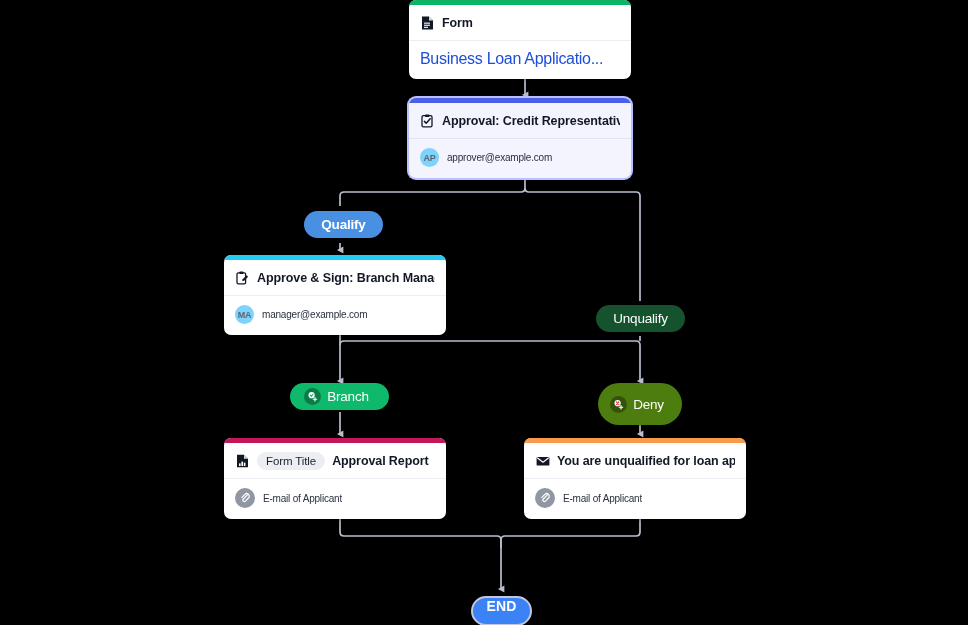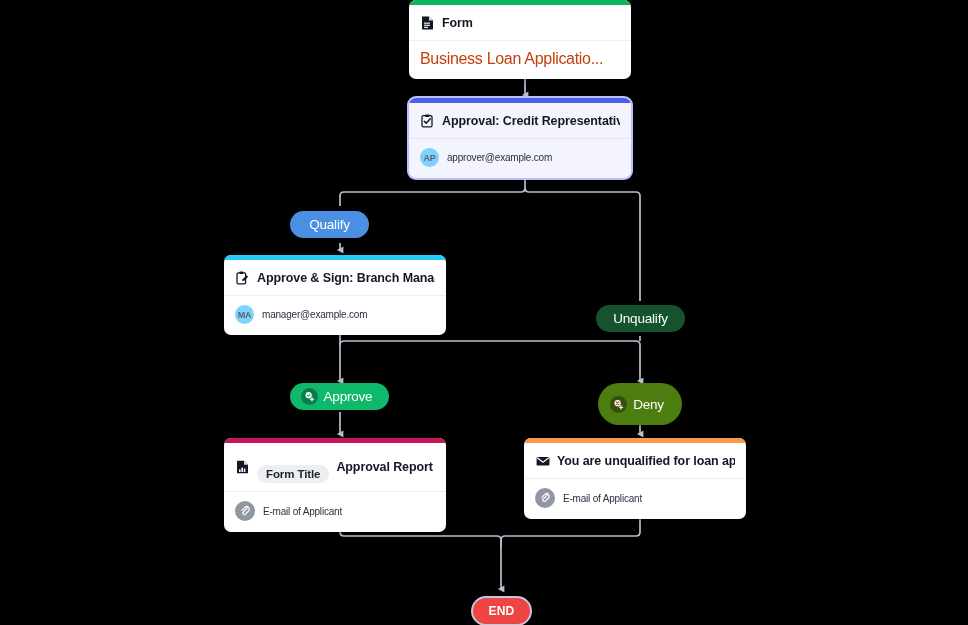--- a/index.html
+++ b/index.html
@@ -68,21 +68,21 @@
   }
   .node.selected {
     box-shadow: 0 0 0 2px #b9c0ff, 0 1px 4px rgba(0,0,0,0.35);
     background: #f3f4fe;
   }
   .node.selected .head { border-bottom-color: #e2e3f6; }
 
   
   .node .body.big .btext {
     font-size: 16px;
-    color: #c2410c;
+    color: #1d4ed8;
     letter-spacing: -0.3px;
   }
 
   .avatar {
     width: 19px;
     height: 19px;
     border-radius: 50%;
     background: #7dd3fc;
     color: #5e6472;
     font-size: 9px;
@@ -100,26 +100,25 @@
     background: #9196a3;
     display: flex;
     align-items: center;
     justify-content: center;
     flex: 0 0 auto;
   }
   .chip {
     background: #eceef1;
     color: #1c2230;
     font-size: 11.5px;
-    font-weight: bold;
+    font-weight: normal;
     border-radius: 9px;
     padding: 3px 9px;
     letter-spacing: -0.1px;
     white-space: nowrap;
-    margin-top: 14px;
   }
   .hicon {
     width: 15px;
     height: 15px;
     flex: 0 0 auto;
     display: flex;
     align-items: center;
     justify-content: center;
   }
 
@@ -148,27 +147,27 @@
     align-items: center;
     justify-content: center;
     flex: 0 0 auto;
     margin-left: -6px;
   }
 
   
   .endnode {
     position: absolute;
     display: flex;
-    align-items: center;
+    align-items: flex-start;
     justify-content: center;
     border-radius: 999px;
-    background: #ef4444;
+    background: #3b82f6;
     border: 2px solid #c3c7dc;
     color: #ffffff;
-    font-size: 12px;
+    font-size: 14px;
     font-weight: bold;
     letter-spacing: 0.2px;
     box-sizing: border-box;
   }
 </style>
 </head>
 <body>
 
 <div id="canvas">
 
@@ -233,21 +232,21 @@
         </svg>
       </span>
       <span class="title">Approval: Credit Representative</span>
     </div>
     <div class="body">
       <span class="avatar">AP</span>
       <span class="btext">approver@example.com</span>
     </div>
   </div>
 
-  <div class="pill" style="left:290px; top:211px; width:79px; height:27px; background:#4a90e2;">
+  <div class="pill" style="left:304px; top:211px; width:79px; height:27px; background:#4a90e2;font-weight:bold;">
     <span>Qualify</span>
   </div>
 
   <div class="node" style="left:224px; top:255px; width:222px;">
     <div class="accent" style="background:#22ccf2;"></div>
     <div class="head">
       <span class="hicon">
         <svg width="13" height="14" viewBox="0 0 13 14">
           <rect x="1" y="1.8" width="8.6" height="11" rx="1.3" fill="none" stroke="#121826" stroke-width="1.3"></rect>
           <rect x="3.4" y="0.5" width="4" height="2.4" rx="0.7" fill="#121826"></rect>
@@ -267,21 +266,21 @@
   </div>
 
   <div class="pill" style="left:290px; top:383px; width:99px; height:27px; background:#0fb96b;">
     <span class="badge">
       <svg width="11" height="11" viewBox="0 0 11 11">
         <circle cx="4.6" cy="4.2" r="3.1" fill="#ffffff"></circle>
         <path d="M3.2,4.2 L4.3,5.3 L6.2,3" fill="none" stroke="#0fb96b" stroke-width="1.1" stroke-linecap="round" stroke-linejoin="round"></path>
         <path d="M8,6.5 L8,10 M6.3,8.25 L9.7,8.25" stroke="#ffffff" stroke-width="1.2" stroke-linecap="round"></path>
       </svg>
     </span>
-    <span>Approve</span>
+    <span>Branch</span>
   </div>
 
   <div class="pill" style="left:598px; top:383px; width:84px; height:42px; background:#4d7c0f;">
     <span class="badge">
       <svg width="11" height="11" viewBox="0 0 11 11">
         <circle cx="4.6" cy="4.2" r="3.1" fill="#ffffff"></circle>
         <path d="M3.3,2.9 L5.9,5.5 M5.9,2.9 L3.3,5.5" stroke="#d8334a" stroke-width="1.1" stroke-linecap="round"></path>
         <path d="M8,6.5 L8,10 M6.3,8.25 L9.7,8.25" stroke="#ffffff" stroke-width="1.2" stroke-linecap="round"></path>
       </svg>
     </span>

